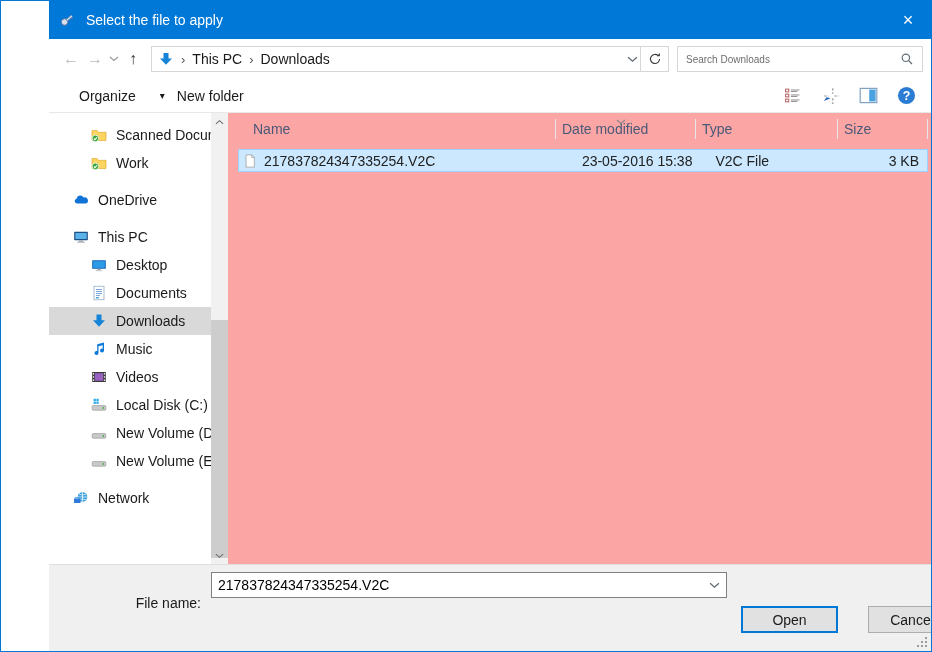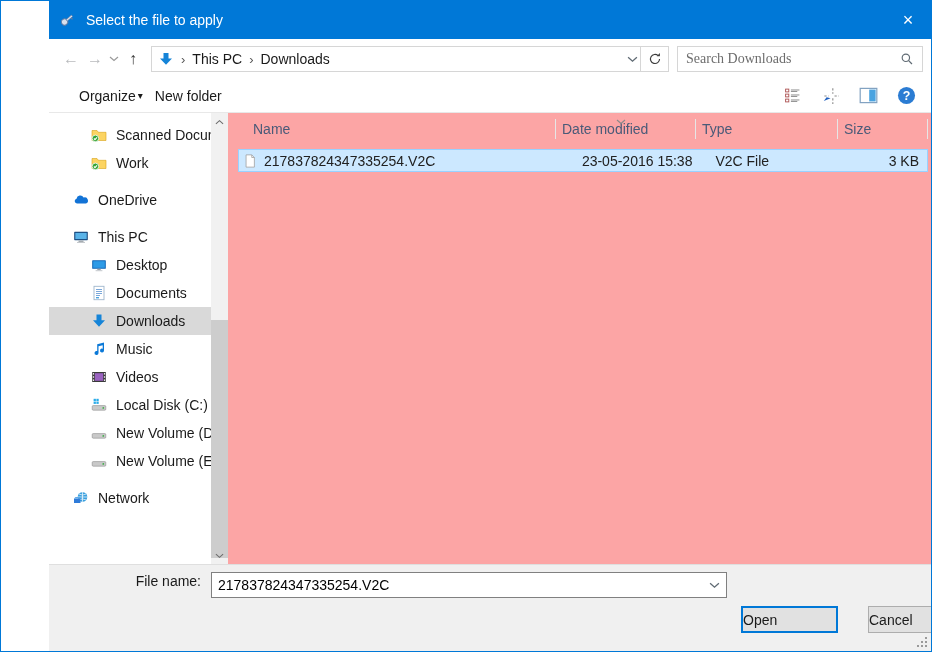--- a/index.html
+++ b/index.html
@@ -17,26 +17,26 @@
   .navbtn { width:24px; height:26px; display:flex; align-items:center; justify-content:center; font-size:16px; }
   .navbtn.disabled { color:#b8babd; }
   .navbtn.dark { color:#3b3b3b; }
   .nav-chevron { width:14px; display:flex; align-items:center; justify-content:center; }
   .addressbox { flex:1; height:26px; border:1px solid #d6d6d6; display:flex; align-items:center; padding:0 2px 0 6px; margin-left:6px; font-size:14px; color:#1a1a1a; }
   .addressbox .crumb-sep { color:#555; padding:0 7px; font-size:13px; }
   .addressbox .crumb { white-space:nowrap; }
   .addressbox .spacer { flex:1; }
   .refreshbox { width:28px; height:26px; border:1px solid #d6d6d6; border-left:none; display:flex; align-items:center; justify-content:center; }
   .searchbox { width:246px; height:26px; border:1px solid #d6d6d6; margin-left:8px; display:flex; align-items:center; padding:0 8px; }
-  .searchbox input { flex:1; border:none; outline:none; font-size:14px; color:#737373; font-family:Liberation Serif, serif; min-width:0; }
+  .searchbox input { flex:1; border:none; outline:none; font-size:10px; color:#737373; font-family:Liberation Sans, sans-serif; min-width:0; }
   .searchbox input::placeholder { color:#6d6d6d; }
 
   
   .toolbar { height:34px; display:flex; align-items:center; padding:0 14px 0 24px; border-bottom:1px solid #e8e8e8; font-size:14px; color:#1a1a1a; }
-  .tbtn { display:flex; align-items:center; gap:2px; padding:4px 6px; }
+  .tbtn { display:flex; align-items:center; gap:24px; padding:4px 6px; }
   .tbtn.newfolder { }
   .caret { font-size:10px; color:#1a1a1a; }
   .toolbar .right { margin-left:auto; display:flex; align-items:center; gap:16px; }
   .iconbtn { width:22px; height:22px; display:flex; align-items:center; justify-content:center; }
 
   
   .content { display:flex; height:451px; }
   .sidebar { width:162px; padding-top:8px; font-size:14px; color:#1a1a1a; overflow:hidden; flex:none; }
   .side-item { height:28px; display:flex; align-items:center; gap:9px; padding-left:24px; white-space:nowrap; overflow:hidden; }
   .side-item.child { padding-left:42px; }
@@ -59,26 +59,26 @@
   .sort-ind { position:absolute; top:-3px; left:378px; }
   .file-row { display:flex; align-items:center; width:690px; height:23px; margin-top:6px; background:#cce8ff; border:1px solid #99d1ff; font-size:14px; color:#212121; }
   .rcell { white-space:nowrap; overflow:hidden; }
   .rcell.name { width:316px; display:flex; align-items:center; gap:7px; padding-left:4px; }
   .rcell.date { width:140px; padding-left:6px;margin-left:36px; }
   .rcell.type { width:142px; padding-left:6px; }
   .rcell.size { width:86px; text-align:right; padding-right:8px; }
 
   
   .footer { height:87px; background:#f0f0f0; border-top:1px solid #dfdfdf; position:relative; font-size:14px; color:#1a1a1a; }
-  .fn-label { position:absolute; left:0; top:8px; width:152px; text-align:right; }
+  .fn-label { position:absolute; left:0; top:30px; width:152px; text-align:right; }
   .fn-input { position:absolute; left:162px; top:7px; width:516px; height:26px; background:#fff; border:1px solid #808080; display:flex; align-items:center; padding:0 6px; }
   .fn-input input { flex:1; border:none; outline:none; font-size:14px; font-family:"Liberation Sans",sans-serif; color:#000; min-width:0; }
   .ft-select { position:absolute; left:688px; top:7px; width:224px; height:26px; background:#fff; border:1px solid #808080; display:flex; align-items:center; padding:0 6px; white-space:nowrap; overflow:hidden; }
   .ft-select .lbl { flex:1; overflow:hidden; }
-  .btn { position:absolute; top:41px; height:27px; background:#e1e1e1; display:flex; align-items:center; justify-content:flex-start; font-size:14px; }
+  .btn { position:absolute; top:41px; height:27px; background:#e1e1e1; display:flex; align-items:center; justify-content:center; font-size:14px; }
   .btn.open { left:692px; width:97px; border:2px solid #0078d7; }
   .btn.cancel { left:819px; width:88px; border:1px solid #adadad; }
   .grip { position:absolute; right:3px; bottom:3px; }
 </style>
 </head>
 <body>
 
 <div class="window">
 
   <div class="titlebar">

